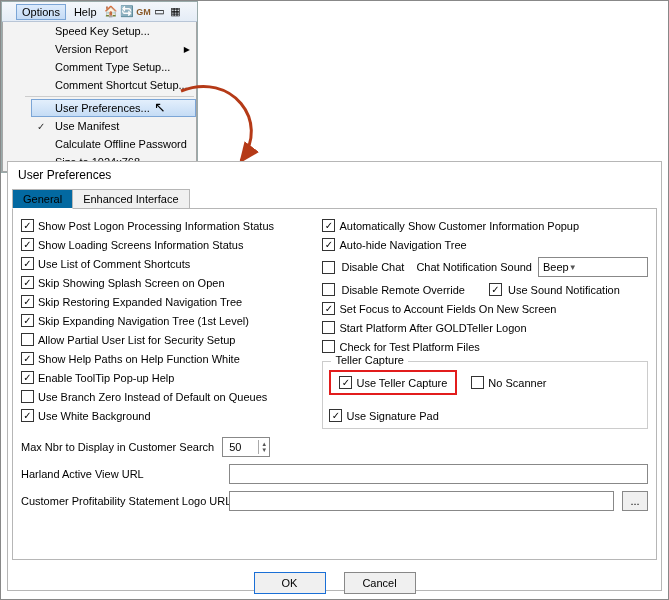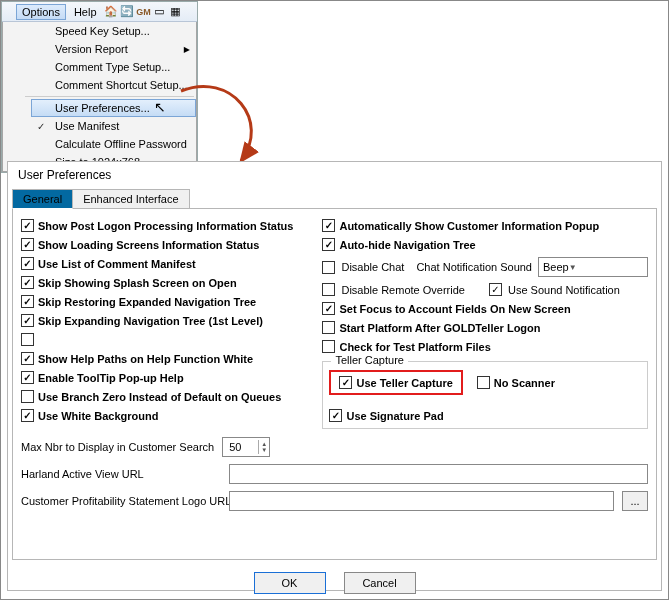--- a/index.html
+++ b/index.html
@@ -26,21 +26,21 @@
 .dialog { position: absolute; left: 6px; top: 160px; width: 655px; height: 430px; border: 1px solid #b6b6b6; background: #fff; }
 .dialog-title { padding: 6px 10px; font-size: 12px; }
 .tabs { display: flex; padding: 0 4px; }
 .tab { padding: 3px 10px; border: 1px solid #b6b6b6; border-bottom: none; background: #0369a1; cursor: default; margin-right: -1px; position: relative; top: 1px; }
 .tab.inactive { background: #f0f0f0; z-index: 0; }
 .tab.active { z-index: 2; border-bottom: 1px solid #fff; }
 .tab-body { border: 1px solid #b6b6b6; margin: 0 4px 4px 4px; padding: 10px 8px 8px 8px; height: 352px; position: relative; }
 
 .cols { display: flex; gap: 16px; }
 .col { flex: 1; display: flex; flex-direction: column; gap: 6px; }
-.checkbox-row { display: flex; align-items: center; gap: 4px; font-weight: bold; }
+.checkbox-row { display: flex; align-items: center; gap: 4px; }
 .checkbox { width: 13px; height: 13px; border: 1px solid #333; display: inline-flex; align-items: center; justify-content: center; font-size: 10px; line-height: 1; color: #000; background: #fff; }
 .checkbox.checked::after { content: "✓"; }
 
 .right-top { display: flex; align-items: center; gap: 6px; white-space: nowrap; }
 .right-top .spacer { flex: 1; }
 .select { border: 1px solid #888; padding: 1px 4px; width: 110px; display: flex; justify-content: flex-start; align-items: center; background: #fff; height: 20px; }
 .select .caret { font-size: 8px; color: #555; }
 
 .fieldset { border: 1px solid #ccc; padding: 8px 6px 6px 6px; margin-top: 2px; position: relative; display: flex; gap: 14px; flex-wrap: wrap; }
 .fieldset .legend { position: absolute; top: -8px; left: 8px; background: #fff; padding: 0 4px; }
@@ -115,36 +115,37 @@
         <div class="checkbox-row">
             <span class="checkbox checked"></span>
             <span>Show Post Logon Processing Information Status</span>
           </div>
         <div class="checkbox-row">
             <span class="checkbox checked"></span>
             <span>Show Loading Screens Information Status</span>
           </div>
         <div class="checkbox-row">
             <span class="checkbox checked"></span>
-            <span>Use List of Comment Manifest</span>
+            <span>Use List of Comment Shortcuts</span>
           </div>
         <div class="checkbox-row">
             <span class="checkbox checked"></span>
             <span>Skip Showing Splash Screen on Open</span>
           </div>
         <div class="checkbox-row">
             <span class="checkbox checked"></span>
             <span>Skip Restoring Expanded Navigation Tree</span>
           </div>
         <div class="checkbox-row">
             <span class="checkbox checked"></span>
             <span>Skip Expanding Navigation Tree (1st Level)</span>
           </div>
         <div class="checkbox-row">
             <span class="checkbox"></span>
+            <span>Allow Partial User List for Security Setup</span>
           </div>
         <div class="checkbox-row">
             <span class="checkbox checked"></span>
             <span>Show Help Paths on Help Function White</span>
           </div>
         <div class="checkbox-row">
             <span class="checkbox checked"></span>
             <span>Enable ToolTip Pop-up Help</span>
           </div>
         <div class="checkbox-row">

